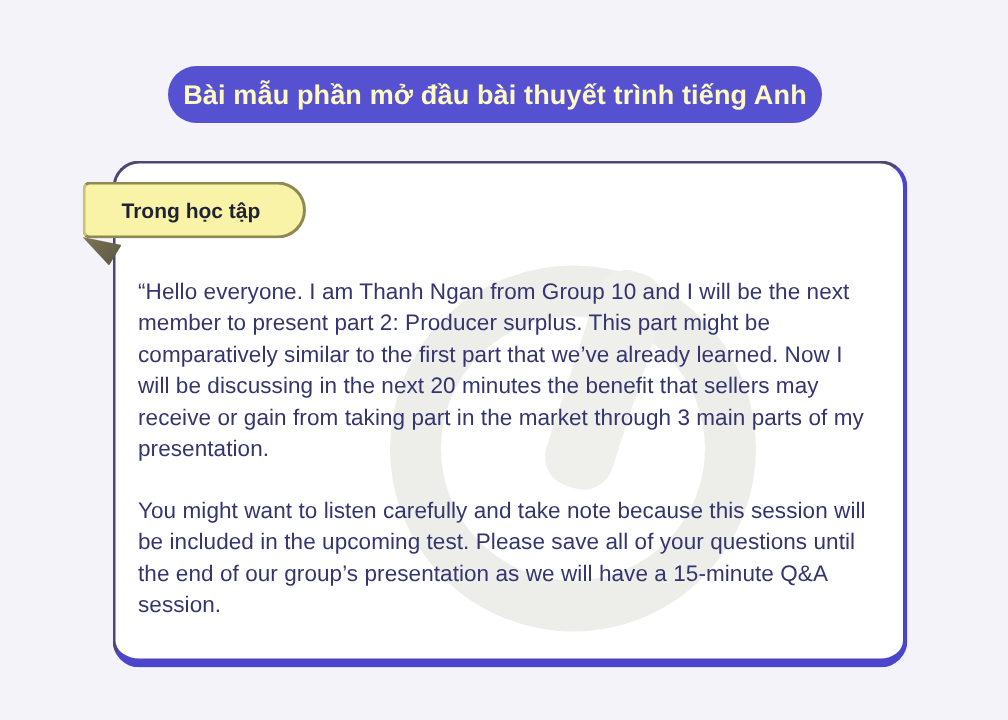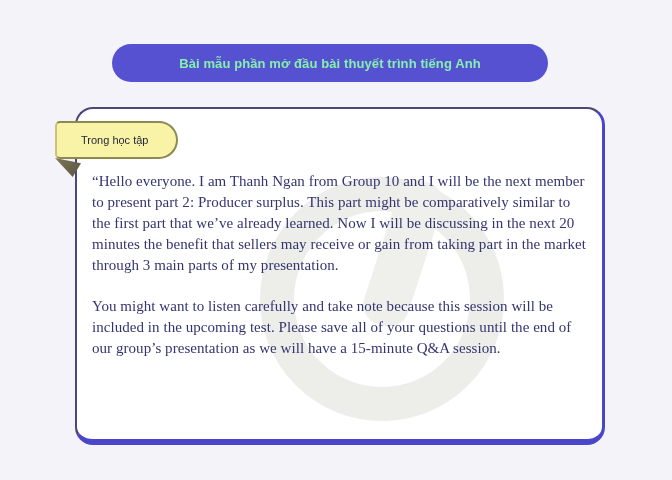--- a/index.html
+++ b/index.html
@@ -22,22 +22,22 @@
     top: 44px;
     width: 436px;
     height: 38px;
     background: #5551d1;
     border-radius: 19px;
     display: flex;
     align-items: center;
     justify-content: center;
   }
   .header-pill .title {
-    color: #86efac;
-    font-size: 13px;
+    color: #fef9c3;
+    font-size: 18px;
     font-weight: bold;
     letter-spacing: 0.1px;
     white-space: nowrap;
   }
 
   
   .card {
     position: absolute;
     left: 75px;
     top: 107px;
@@ -62,22 +62,22 @@
     background: #f8f3a6;
     border: 2px solid #8d8950;
     border-left-color: #c9c27a;
     border-radius: 5px 19px 19px 5px;
     display: flex;
     align-items: center;
     box-sizing: border-box;
     z-index: 3;
   }
   .tag-label {
-    font-size: 11px;
-    font-weight: normal;
+    font-size: 14px;
+    font-weight: bold;
     color: #1f2237;
     white-space: nowrap;
   }
   .tag-fold {
     position: absolute;
     left: -22px;
     top: 49px;
     width: 26px;
     height: 19px;
     background: linear-gradient(135deg, #7d7857 0%, #595440 100%);
@@ -96,26 +96,25 @@
     pointer-events: none;
   }
 
   
   .card-body {
     position: relative;
     z-index: 1;
     padding: 58px 16px 0 15px;
   }
   .card-body p {
-    margin: 4px 0 20px 0;
+    margin: 17px 0 20px 0;
     font-size: 15px;
     line-height: 21px;
     color: #34356f;
     letter-spacing: 0.05px;
-    font-family: Liberation Serif, serif;
   }
 </style>
 </head>
 <body>
 
 <div class="header-pill">
   <span class="title">Bài mẫu phần mở đầu bài thuyết trình tiếng Anh</span>
 </div>
 
 <div class="card">

